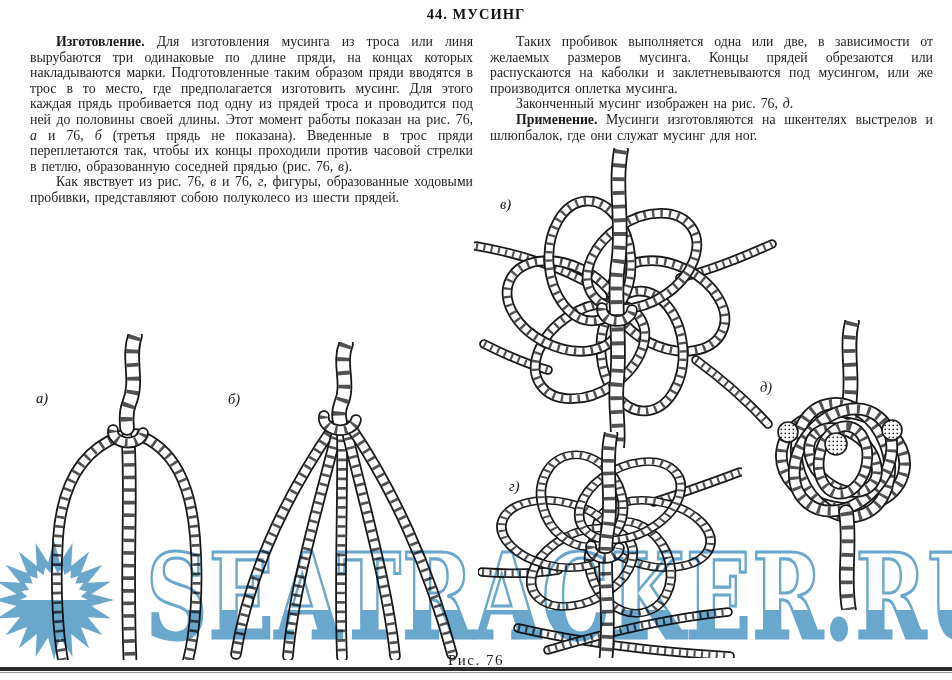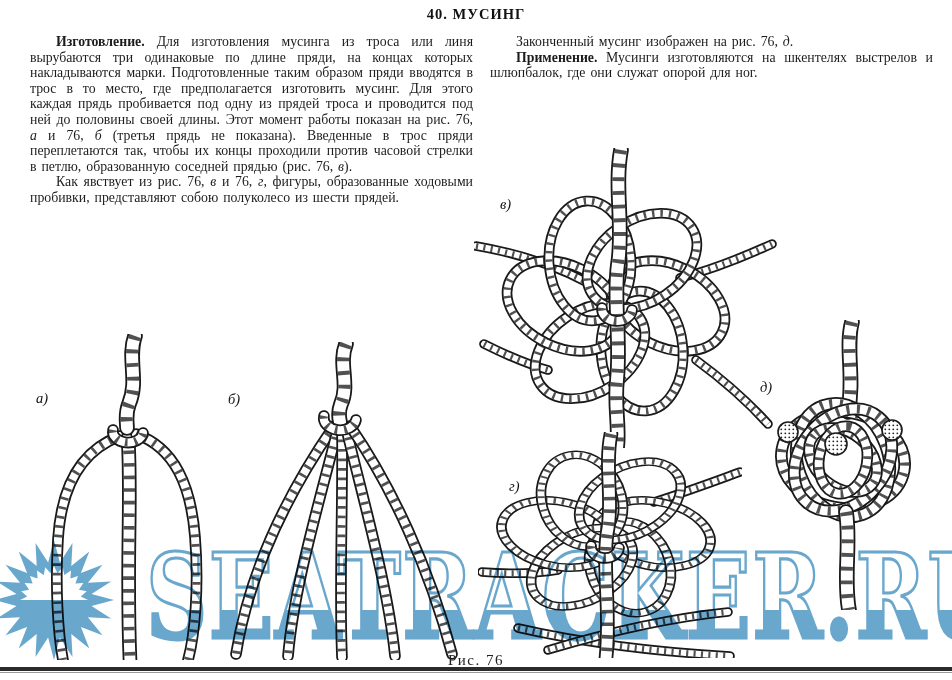--- a/index.html
+++ b/index.html
@@ -47,30 +47,31 @@
            font-size:118px;line-height:1;letter-spacing:2px;white-space:nowrap;}
   .wm-outline{color:transparent;-webkit-text-stroke:3.2px var(--wm);}
   .wm-solid{position:absolute;left:0;top:0;color:var(--wm);
             clip-path:inset(61% -40px -40px -40px);}
 </style>
 </head>
 <body>
 
 <div class="page">
 
-  <div class="title">40. МУСИНГ</div>
+  <div class="title">44. МУСИНГ</div>
 
   <div class="col col-left">
     <p><span class="b">Изготовление.</span><span> Для изготовления мусинга из троса или линя вырубаются три одинаковые по длине пряди, на концах которых накладываются марки. Подготовленные таким образом пряди вводятся в трос в то место, где предполагается изготовить мусинг. Для этого каждая прядь пробивается под одну из прядей троса и проводится под ней до половины своей длины. Этот момент работы показан на рис. 76, </span><span class="i">а</span><span> и 76, </span><span class="i">б</span><span> (третья прядь не показана). Введенные в трос пряди переплетаются так, чтобы их концы проходили против часовой стрелки в петлю, образованную соседней прядью (рис. 76, </span><span class="i">в</span><span>).</span></p>
     <p><span>Как явствует из рис. 76, </span><span class="i">в</span><span> и 76, </span><span class="i">г</span><span>, фигуры, образованные ходовыми пробивки, представляют собою полуколесо из шести прядей.</span></p>
   </div>
 
   <div class="col col-right">
+    <p><span>Таких пробивок выполняется одна или две, в зависимости от желаемых размеров мусинга. Концы прядей обрезаются или распускаются на каболки и заклетневываются под мусингом, или же производится оплетка мусинга.</span></p>
     <p><span>Законченный мусинг изображен на рис. 76, </span><span class="i">д</span><span>.</span></p>
-    <p><span class="b">Применение.</span><span> Мусинги изготовляются на шкентелях выстрелов и шлюпбалок, где они служат опорой для ног.</span></p>
+    <p><span class="b">Применение.</span><span> Мусинги изготовляются на шкентелях выстрелов и шлюпбалок, где они служат мусинг для ног.</span></p>
   </div>
 
   <svg class="fig" style="left:25px;top:334px" width="200" height="326" viewBox="0 0 200 326">
     <path d="M 95,102 C 52,118 36,158 33,205 C 30,252 33,300 38,326" class="ko" stroke-width="11.6"></path>
       <path d="M 95,102 C 52,118 36,158 33,205 C 30,252 33,300 38,326" class="kf" stroke-width="8"></path>
       <path d="M 95,102 C 52,118 36,158 33,205 C 30,252 33,300 38,326" class="kt" stroke-width="8" stroke-dasharray="2.7 6.8"></path>
     <path d="M 103,104 C 107,160 101,230 105,326" class="ko" stroke-width="14.6"></path>
       <path d="M 103,104 C 107,160 101,230 105,326" class="kf" stroke-width="11"></path>
       <path d="M 103,104 C 107,160 101,230 105,326" class="kt" stroke-width="11" stroke-dasharray="3.6 9.0"></path>
     <path d="M 111,100 C 150,114 166,152 170,203 C 174,252 170,300 163,326" class="ko" stroke-width="11.6"></path>

